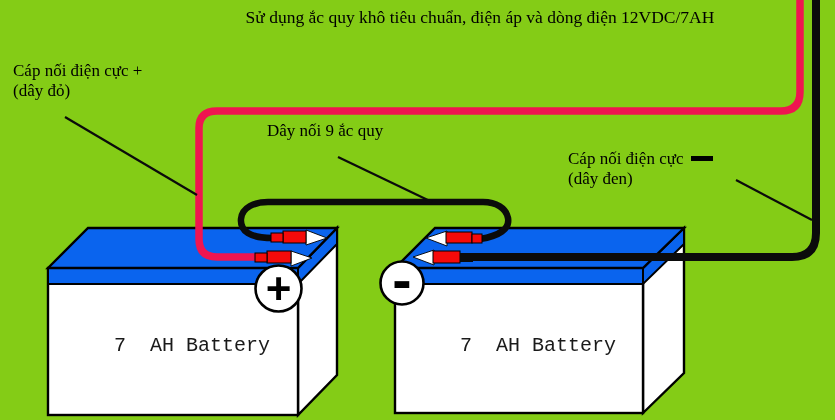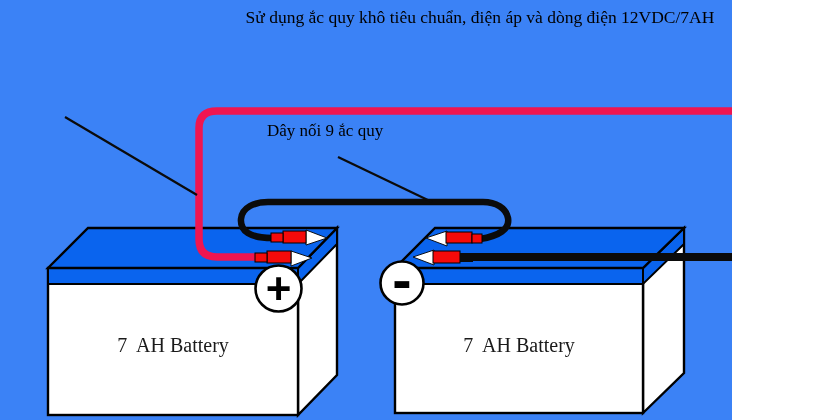--- a/index.html
+++ b/index.html
@@ -1,25 +1,25 @@
 <!DOCTYPE html>
 <html><head>
 <meta charset="utf-8">
 <style>
   html,body{margin:0;padding:0;background:#fff;}
   #stage{
-    position:relative;width:732px;height:420px;background:#3b82f6;overflow:hidden;
+    position:relative;width:835px;height:420px;background:#84cc16;overflow:hidden;
     font-family:"Liberation Serif","DejaVu Serif",serif;color:#000;
   }
   #diagram-svg{position:absolute;left:0;top:0;}
   .label{position:absolute;font-size:17px;line-height:20px;color:#000;}
   .title{position:absolute;left:160px;top:7px;width:640px;text-align:center;font-size:17.5px;}
   .battery-text{
-    position:absolute;text-align:center;font-family:Liberation Serif, serif;
-    font-size:20px;color:#1a1a1a;white-space:pre;
+    position:absolute;text-align:center;font-family:Liberation Mono, monospace;
+    font-size:20px;color:#1a1a1a;white-space:pre;margin-left:19px;
   }
   .dash-icon{
     display:inline-block;width:22px;height:5px;background:#000;
     vertical-align:middle;margin-left:8px;margin-bottom:3px;
   }
   .terminal-symbol{
     position:absolute;display:flex;align-items:center;justify-content:center;
     font-family:"Liberation Sans","DejaVu Sans",sans-serif;font-weight:700;line-height:1;
   }
   .plus{left:256px;top:266px;width:45px;height:45px;font-size:44px;}
@@ -75,25 +75,35 @@
     <circle cx="278.5" cy="288.5" r="23" fill="#ffffff" stroke="#000" stroke-width="2.6"></circle>
     <circle cx="402" cy="283" r="21.5" fill="#ffffff" stroke="#000" stroke-width="2.6"></circle>
 
     <line x1="65" y1="117" x2="197" y2="195" stroke="#0b0b0b" stroke-width="2.2"></line>
     <line x1="338" y1="157" x2="432" y2="202" stroke="#0b0b0b" stroke-width="2.2"></line>
     <line x1="736" y1="180" x2="812" y2="220" stroke="#0b0b0b" stroke-width="2.2"></line>
   </svg>
 
   <div class="title">Sử dụng ắc quy khô tiêu chuẩn, điện áp và dòng điện 12VDC/7AH</div>
 
+  <div class="label" style="left:13px;top:61px;">
+    <div>Cáp nối điện cực +</div>
+    <div>(dây đỏ)</div>
+  </div>
 
   <div class="label" style="left:267px;top:121px;">
     <span>Dây nối 9 ắc quy</span>
   </div>
 
+  <div class="label" style="left:568px;top:149px;">
+    <div>
+      <span>Cáp nối điện cực</span><span class="dash-icon"></span>
+    </div>
+    <div>(dây đen)</div>
+  </div>
 
   <div class="battery-text" style="left:48px;top:334px;width:250px;">7  AH Battery</div>
   <div class="battery-text" style="left:395px;top:334px;width:248px;">7  AH Battery</div>
 
   <div class="terminal-symbol plus">+</div>
   <div class="terminal-symbol minus">-</div>
 
 </div>
 
 </body></html>

